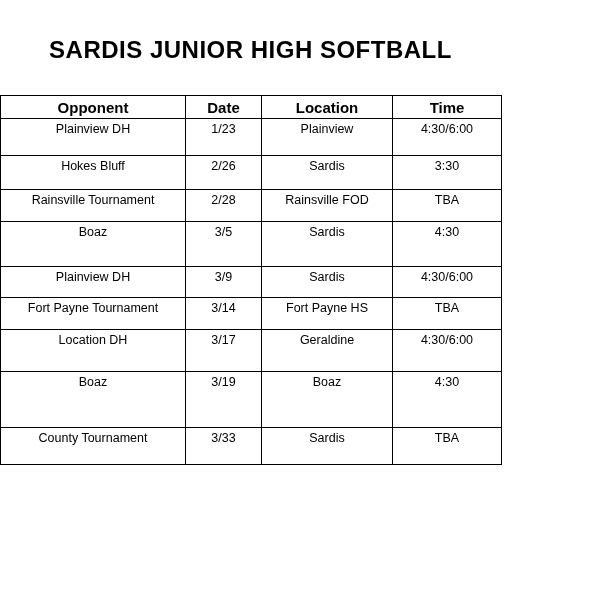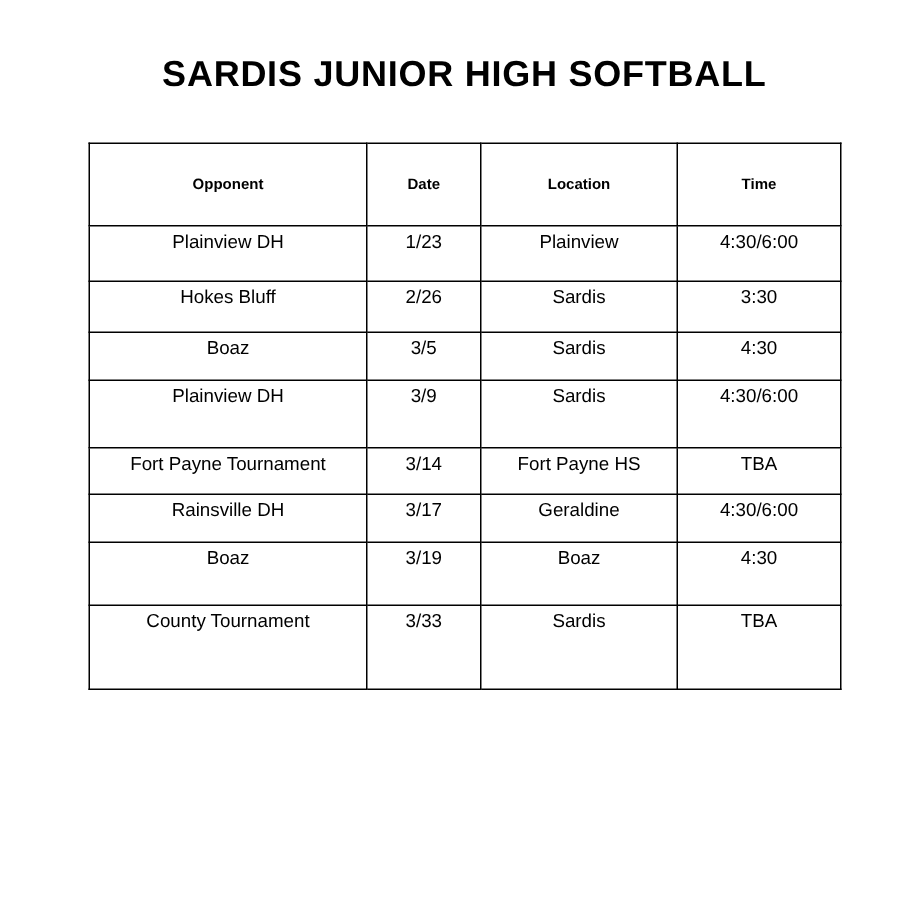--- a/index.html
+++ b/index.html
@@ -9,21 +9,20 @@
   body {
     width: 601px;
     height: 606px;
     background: #ffffff;
     color: #000000;
     font-family: "Liberation Sans", sans-serif;
     overflow: hidden;
   }
   .page {
     width: 501px;
-    margin-left: 59px;
   }
   .title {
     margin: 0;
     padding-top: 36px;
     text-align: center;
     font-size: 24px;
     line-height: 27px;
     font-weight: bold;
     letter-spacing: 0.5px;
     white-space: nowrap;
@@ -38,24 +37,24 @@
     table-layout: fixed;
   }
   table.schedule th,
   table.schedule td {
     border: 1px solid #000000;
     text-align: center;
     overflow: hidden;
   }
   table.schedule th {
     height: 20px;
-    font-size: 10px;
+    font-size: 15px;
     font-weight: bold;
     vertical-align: middle;
-    padding: 17px 0;
+    padding: 1px 0;
   }
   table.schedule td {
     font-size: 12.5px;
     vertical-align: top;
     padding: 3px 2px 0 2px;
     line-height: 1.25;
   }
   col.c-opponent { width: 185px; }
   col.c-date     { width: 76px;  }
   col.c-location { width: 131px; }
@@ -102,39 +101,45 @@
         <td>Plainview</td>
         <td>4:30/6:00</td>
       </tr>
       <tr>
         <td>Hokes Bluff</td>
         <td>2/26</td>
         <td>Sardis</td>
         <td>3:30</td>
       </tr>
       <tr>
+        <td>Rainsville Tournament</td>
+        <td>2/28</td>
+        <td>Rainsville FOD</td>
+        <td>TBA</td>
+      </tr>
+      <tr>
         <td>Boaz</td>
         <td>3/5</td>
         <td>Sardis</td>
         <td>4:30</td>
       </tr>
       <tr>
         <td>Plainview DH</td>
         <td>3/9</td>
         <td>Sardis</td>
         <td>4:30/6:00</td>
       </tr>
       <tr>
         <td>Fort Payne Tournament</td>
         <td>3/14</td>
         <td>Fort Payne HS</td>
         <td>TBA</td>
       </tr>
       <tr>
-        <td>Rainsville DH</td>
+        <td>Location DH</td>
         <td>3/17</td>
         <td>Geraldine</td>
         <td>4:30/6:00</td>
       </tr>
       <tr>
         <td>Boaz</td>
         <td>3/19</td>
         <td>Boaz</td>
         <td>4:30</td>
       </tr>

